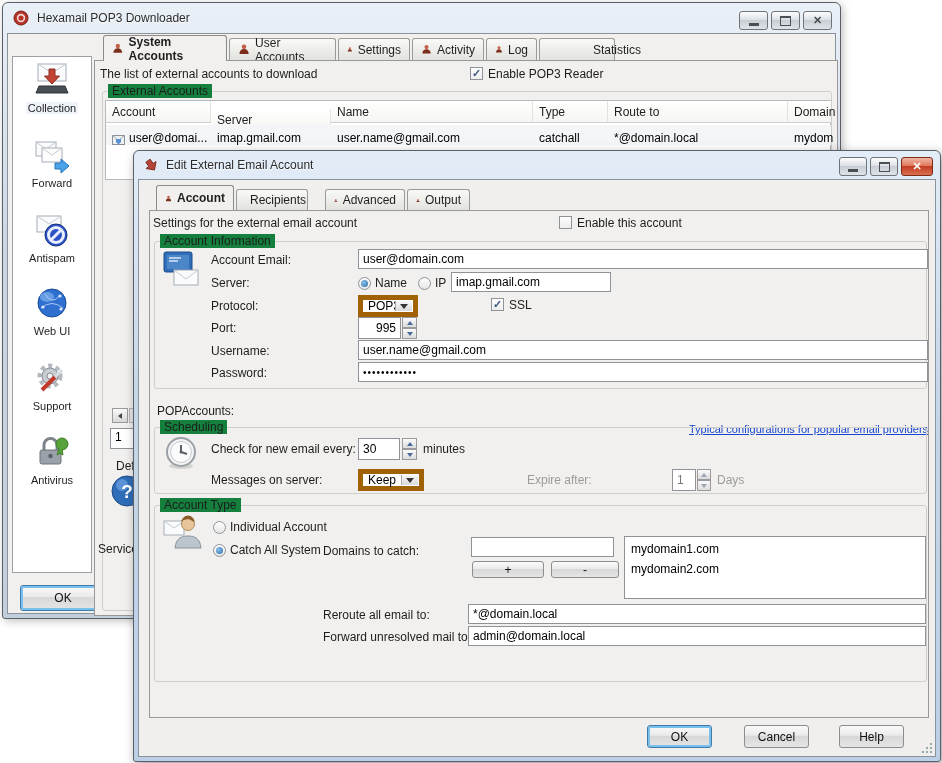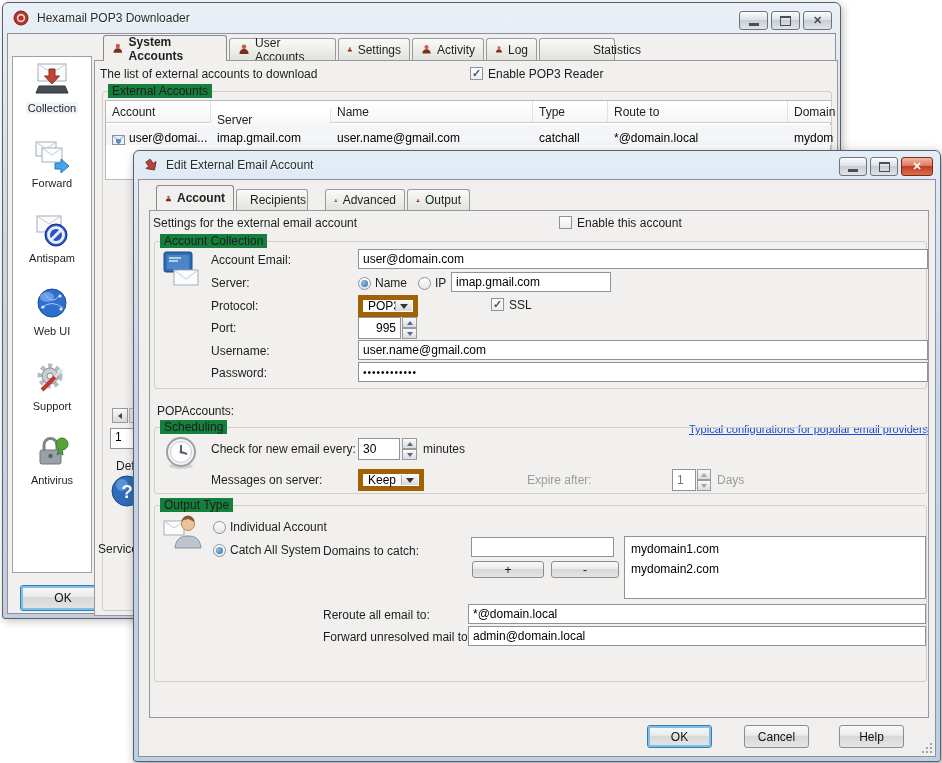--- a/index.html
+++ b/index.html
@@ -308,21 +308,21 @@
         <span>Output</span>
       </div>
 
       <div class="pane" style="left:10px;top:30px;width:780px;height:508px;background:#f1f0ee;"></div>
 
       <span class="label" style="left:14px;top:36px;z-index:2;">Settings for the external email account</span>
       <div class="checkbox" style="left:420px;top:36px;z-index:2;"></div>
       <span class="label" style="left:438px;top:36px;z-index:2;">Enable this account</span>
 
       <div class="groupbox" style="left:15px;top:61px;width:773px;height:148px;z-index:2;"></div>
-      <span class="group-label" style="left:21px;top:54px;z-index:3;">Account Collection</span>
+      <span class="group-label" style="left:21px;top:54px;z-index:3;">Account Information</span>
 
       <svg class="abs" style="left:23px;top:70px;z-index:3;" width="40" height="36" viewBox="0 0 40 36">
         <rect x="2" y="2" width="28" height="20" rx="2" fill="#2f6db8" stroke="#1d4a85"></rect>
         <rect x="5" y="5" width="22" height="14" fill="#4a86c8"></rect>
         <path d="M7 8 h12 M7 11 h9" stroke="#d8e6f6" stroke-width="1.5"></path>
         <rect x="13" y="22" width="6" height="3" fill="#9aa7b5"></rect>
         <rect x="12" y="20" width="24" height="15" fill="#fafbfc" stroke="#a6adb5"></rect>
         <path d="M12 20 L24 29 L36 20" stroke="#c3cad1" fill="none"></path>
       </svg>
 
@@ -403,21 +403,21 @@
         <div class="spin-btn">
             <span class="tri-u" style="border-bottom-color:#9aa7b5;"></span>
           </div>
         <div class="spin-btn">
             <span class="tri-dn" style="border-top-color:#9aa7b5;"></span>
           </div>
       </div>
       <span class="label gray" style="left:578px;top:293px;z-index:3;">Days</span>
 
       <div class="groupbox" style="left:15px;top:325px;width:773px;height:177px;z-index:2;"></div>
-      <span class="group-label" style="left:21px;top:318px;z-index:3;">Output Type</span>
+      <span class="group-label" style="left:21px;top:318px;z-index:3;">Account Type</span>
 
       <svg class="abs" style="left:23px;top:333px;z-index:3;" width="40" height="36" viewBox="0 0 40 36">
         <rect x="2" y="8" width="20" height="14" fill="#fafbfc" stroke="#a6adb5"></rect>
         <path d="M2 8 L12 15 L22 8" stroke="#c3cad1" fill="none"></path>
         <circle cx="26" cy="11" r="6.5" fill="#e8c49a" stroke="#b08a5a"></circle>
         <path d="M19.5 9 a6.5 6.5 0 0 1 13 0 l-2 -1 -4 -2 -5 1 z" fill="#8a5a28"></path>
         <path d="M13 35 c1-10 6.5-12 13-12 s12 2 13 12 z" fill="#bcc5ce" stroke="#8a939c"></path>
       </svg>
 
       <div class="radio" style="left:74px;top:341px;z-index:3;"></div>

